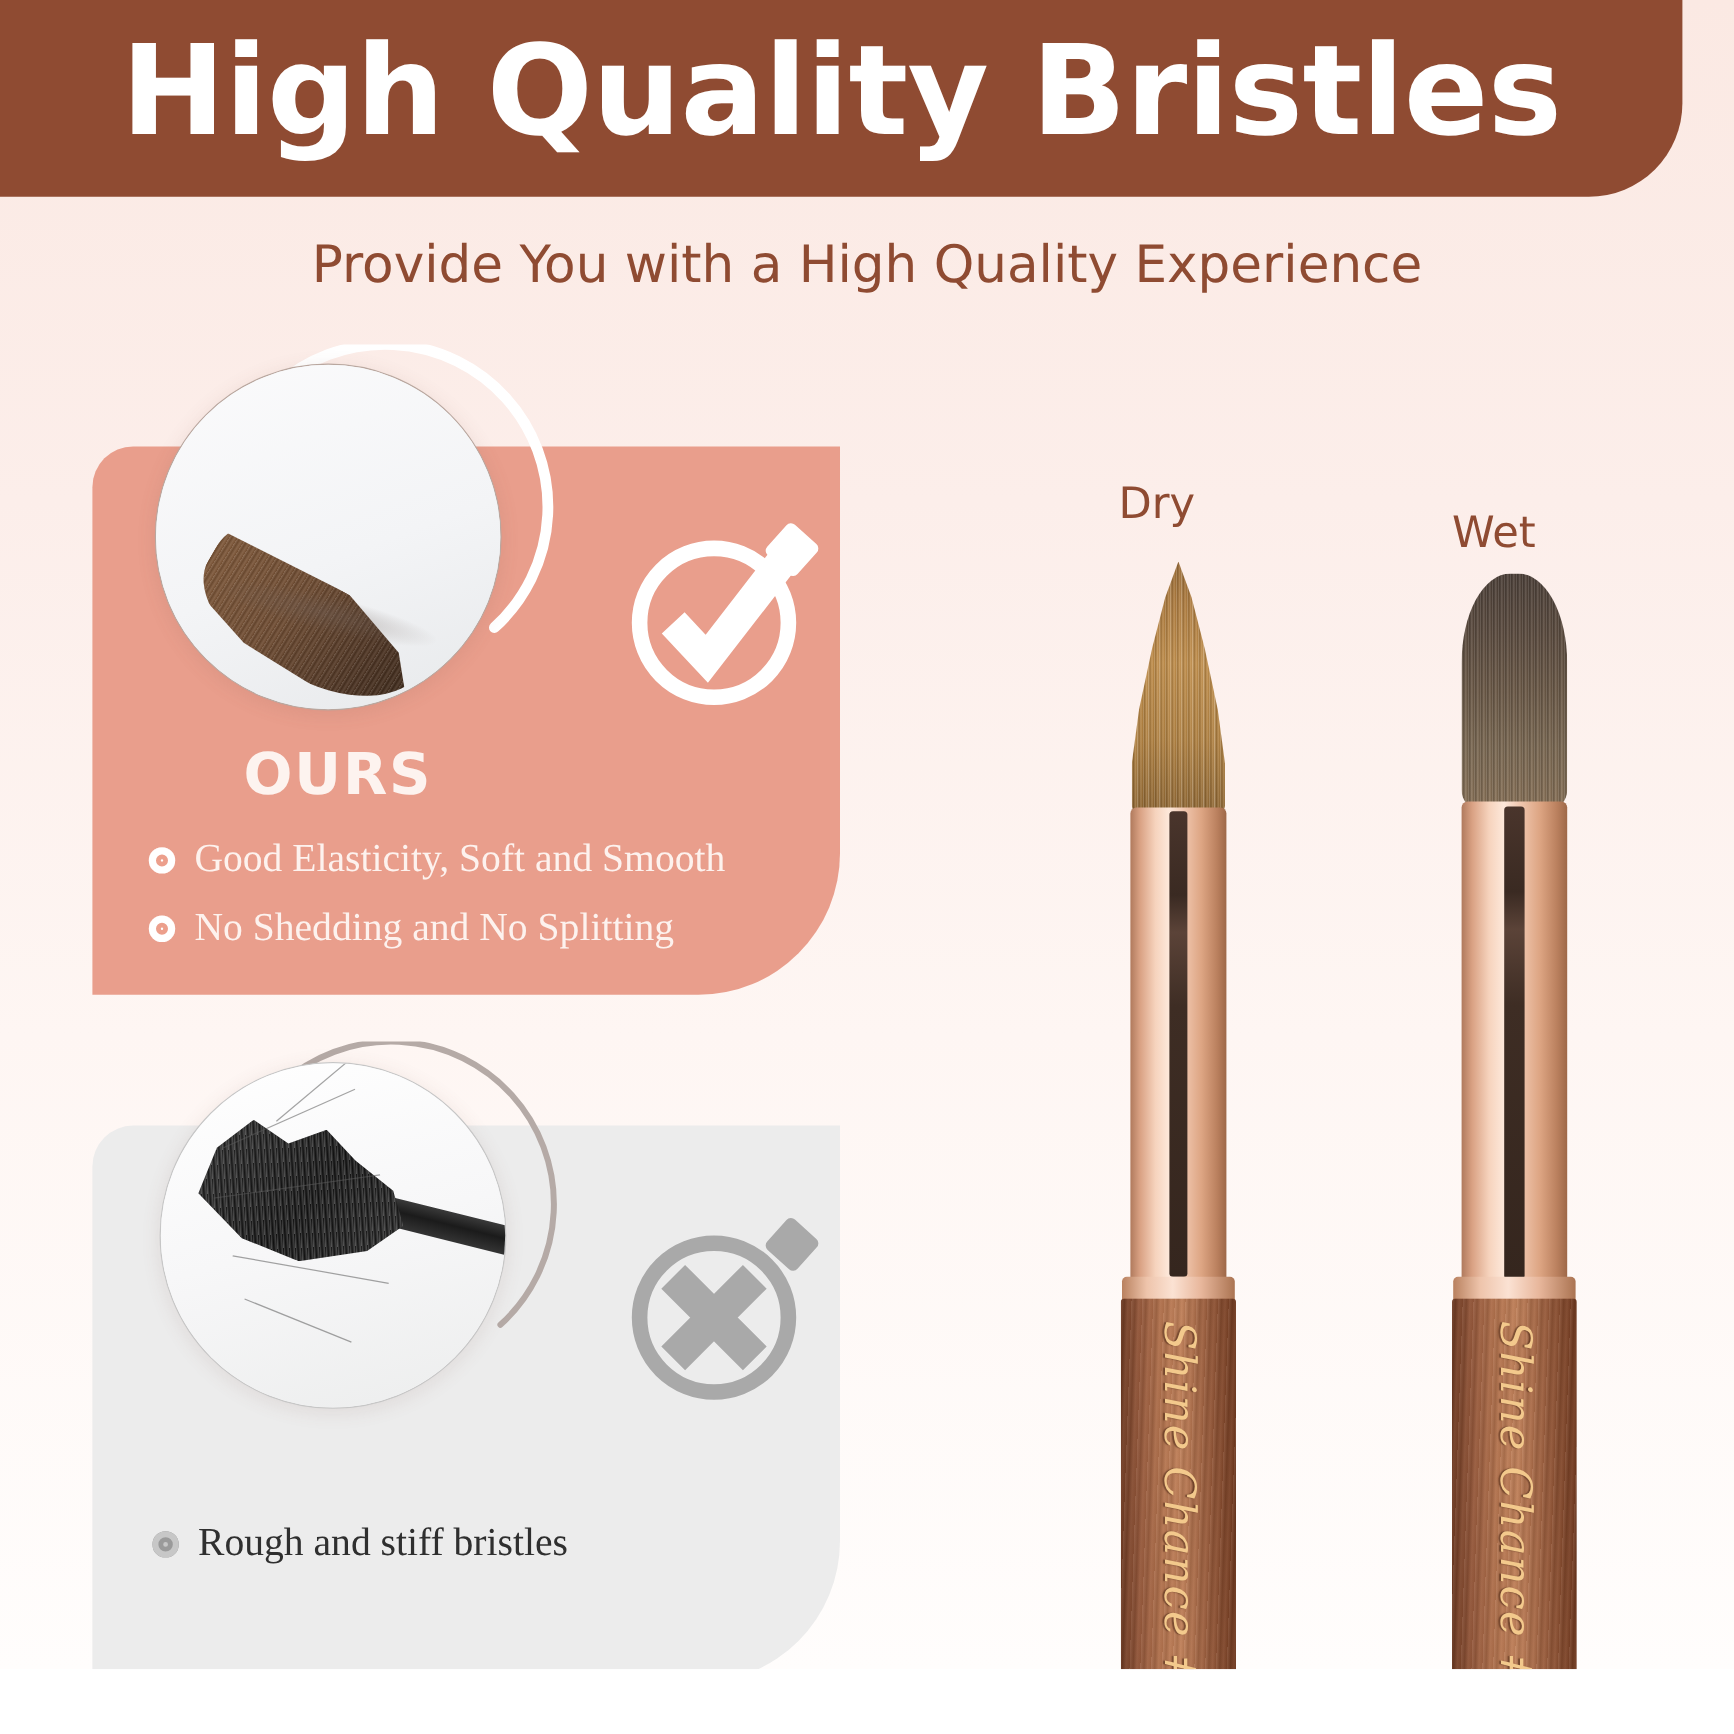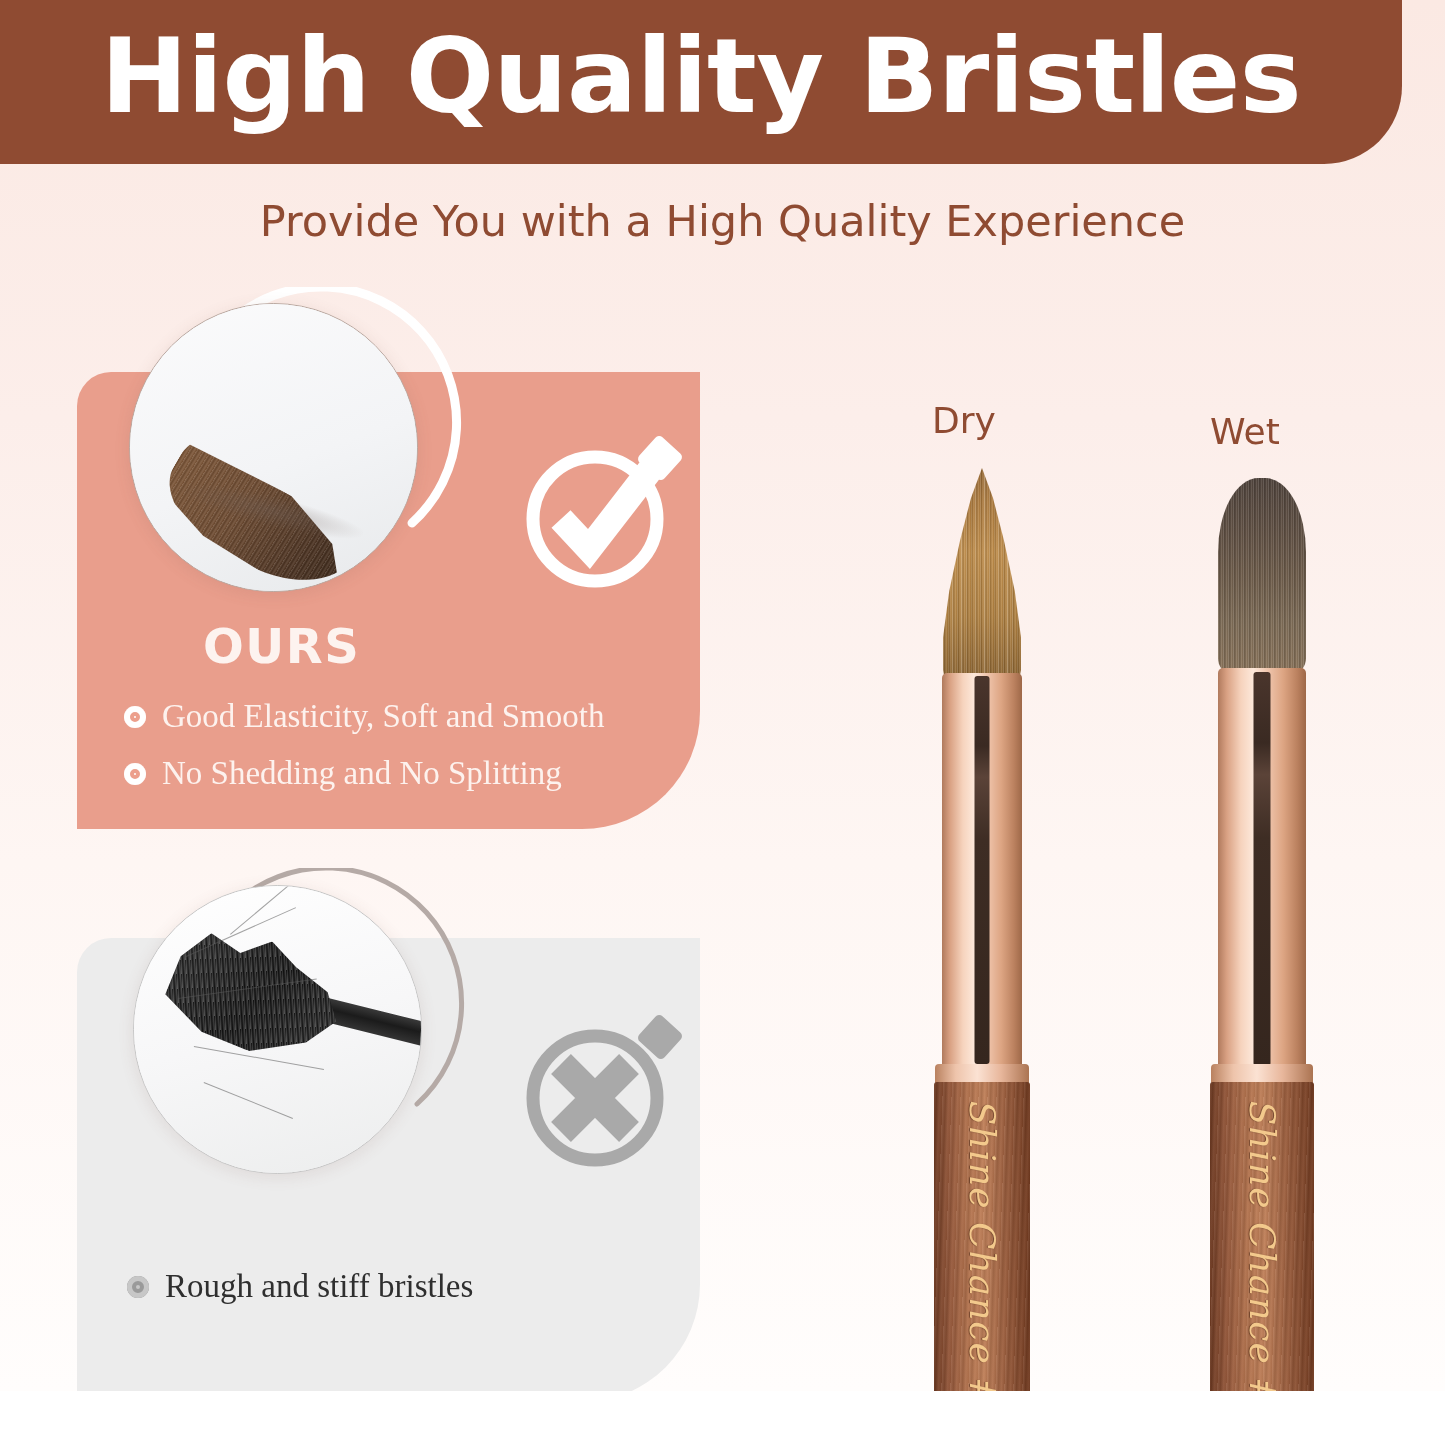--- a/index.html
+++ b/index.html
@@ -235,21 +235,21 @@
 
   
   .brush-label {
     position: absolute;
     color: #8f4b32;
     font-size: 36px;
     font-family: "DejaVu Sans", sans-serif;
     white-space: nowrap;
   }
   .brush-label.dry { left: 932px; top: 400px; }
-  .brush-label.wet { left: 1210px; top: 411px; }
+  .brush-label.wet { left: 1210px; top: 424px; }
 
   
   .brush { position: absolute; }
   .brush.dry-brush  { left: 918px;  top: 468px; width: 128px; height: 977px; }
   .brush.wet-brush  { left: 1198px; top: 470px; width: 128px; height: 975px; }
 
   .bristles { position: absolute; left: 50%; transform: translateX(-50%); }
 
   
   .bristles.dry-bristles {

